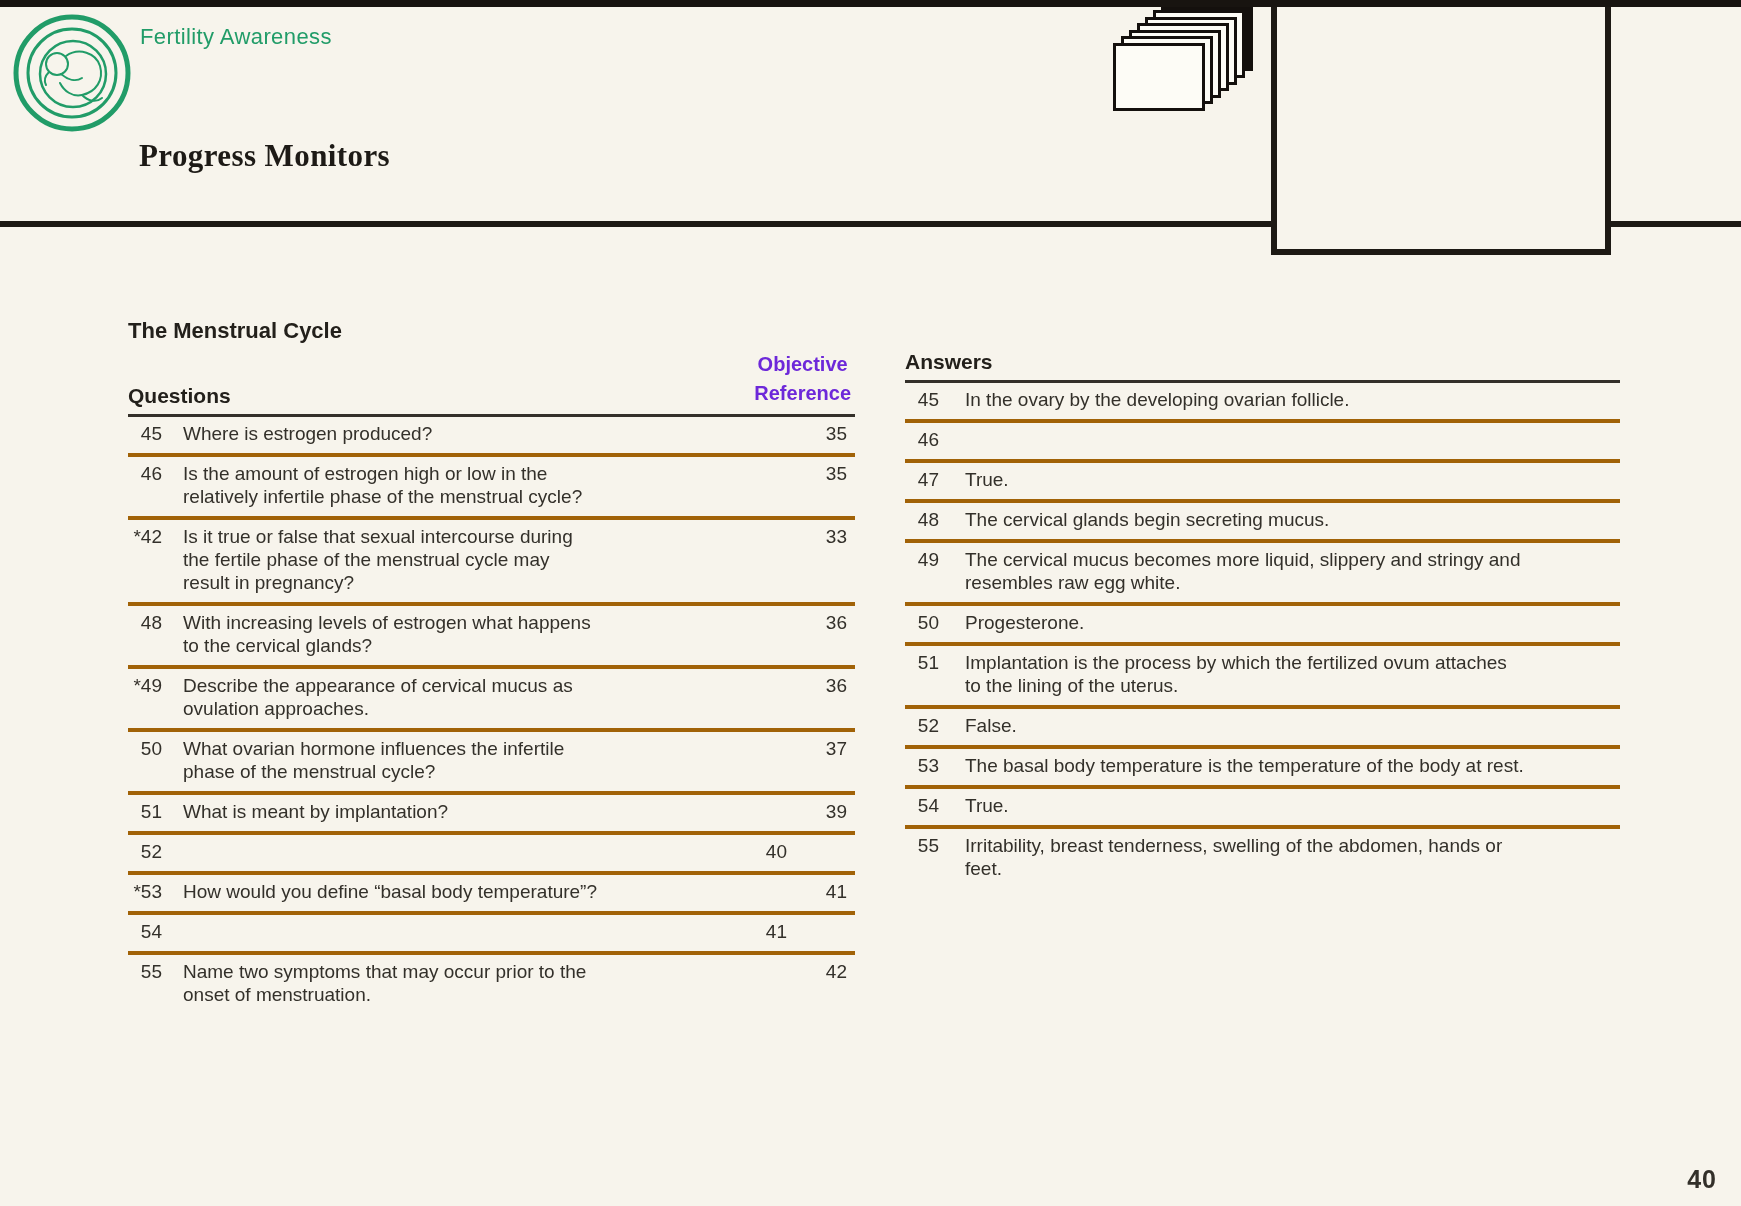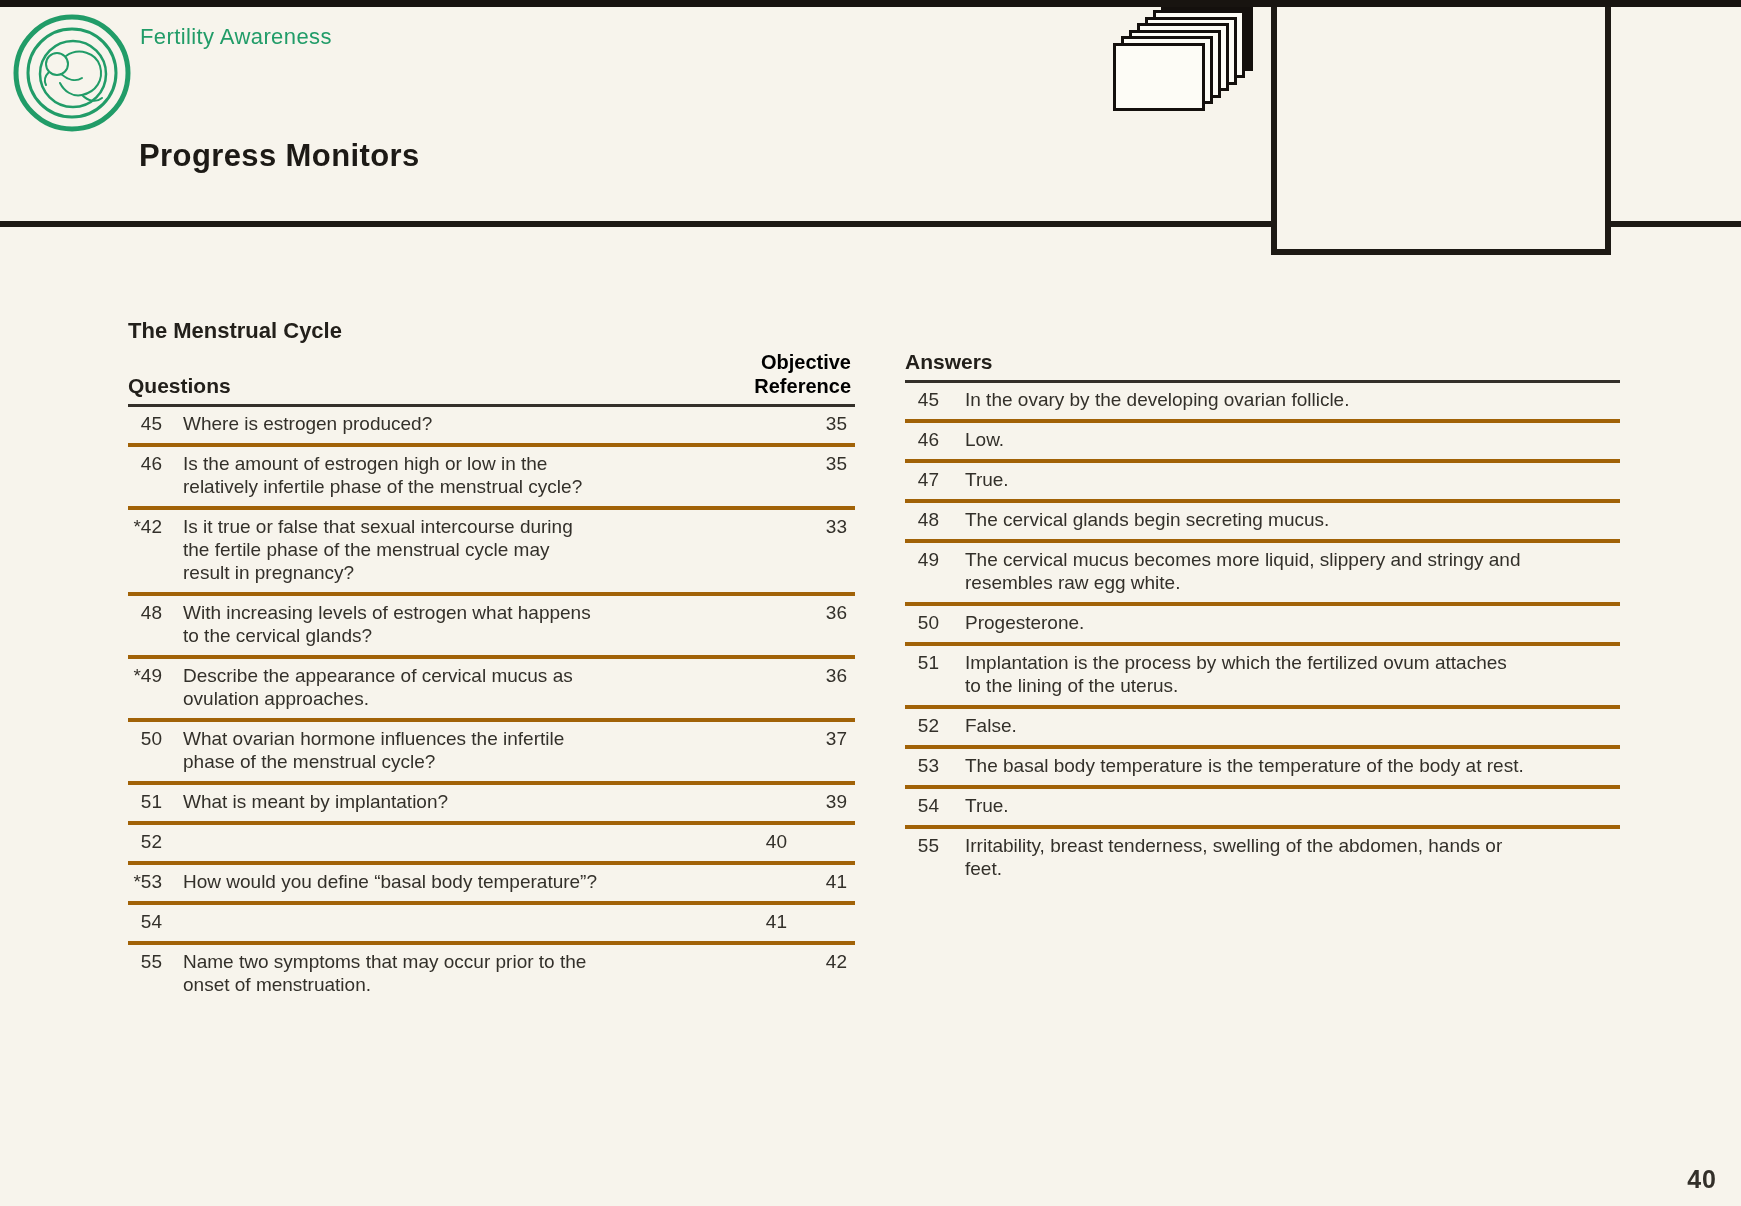--- a/index.html
+++ b/index.html
@@ -11,39 +11,39 @@
   }
   .page{
     position:relative;width:1741px;height:1206px;
     background:#f7f4ec;overflow:hidden;color:#33302a;
   }
   
   .top-bar{position:absolute;left:0;top:0;width:100%;height:7px;background:#181410;z-index:4;}
   
   .logo{position:absolute;left:11px;top:12px;width:122px;height:122px;z-index:2;}
   .brand{position:absolute;left:140px;top:24px;font-size:22px;letter-spacing:.4px;color:#219c68;z-index:2;}
-  .doc-title{position:absolute;left:139px;top:138px;font-size:31px;font-weight:bold;letter-spacing:.4px;color:#1d1a16;z-index:2;}
+  .doc-title{position:absolute;left:139px;top:138px;font-size:31px;font-weight:bold;letter-spacing:.4px;color:#1d1a16;z-index:2;font-family:Liberation Serif, serif;}
   
   .header-rule{position:absolute;left:0;top:221px;width:100%;height:6px;background:#1d1914;z-index:1;}
   
   .tab-box{
     position:absolute;left:1271px;top:0;width:328px;height:249px;
     border:6px solid #1d1914;border-top:none;background:#f7f4ec;z-index:3;
   }
   
   .cards{position:absolute;left:1113px;top:3px;width:142px;height:108px;z-index:2;}
   .card{position:absolute;width:86px;height:62px;background:#fdfcf6;border:3px solid #14100d;}
   .card.black{background:#14100d;}
   
   .section-title{position:absolute;left:128px;top:318px;font-size:22px;font-weight:bold;color:#23201b;}
   .q-block{position:absolute;left:128px;top:350px;width:727px;}
   .a-block{position:absolute;left:905px;top:350px;width:715px;}
   .col-head{display:flex;justify-content:space-between;align-items:flex-end;padding-bottom:6px;}
   .col-head .h{font-size:21px;font-weight:bold;color:#23201b;}
-  .ref-head{font-size:20px;font-weight:bold;line-height:24px;text-align:right;white-space:pre-line;color:#000000;padding-right:4px;}
+  .ref-head{font-size:20px;font-weight:bold;line-height:29px;text-align:center;white-space:pre-line;color:#6d28d9;padding-right:4px;}
   .rows{border-top:3px solid #34302a;}
   .row{display:grid;border-bottom:4px solid #a16207;padding:5px 0 8px 0;font-size:19px;line-height:23px;}
   .row:last-child{border-bottom:none;}
   .q-block .row{grid-template-columns:34px 1fr 60px;}
   .a-block .row{grid-template-columns:34px 1fr;}
   .num{text-align:right;white-space:nowrap;}
   .qtext{padding-left:21px;white-space:pre-line;}
   .atext{padding-left:26px;white-space:pre-line;}
   .ref{text-align:right;padding-right:8px;}
   
@@ -178,21 +178,20 @@
     </div>
     <div class="rows">
 
         <div class="row">
           <span class="num">45</span>
           <span class="atext">In the ovary by the developing ovarian follicle.</span>
         </div>
 
         <div class="row">
           <span class="num">46</span>
-          <span class="atext">Low.</span>
         </div>
 
         <div class="row">
           <span class="num">47</span>
           <span class="atext">True.</span>
         </div>
 
         <div class="row">
           <span class="num">48</span>
           <span class="atext">The cervical glands begin secreting mucus.</span>

